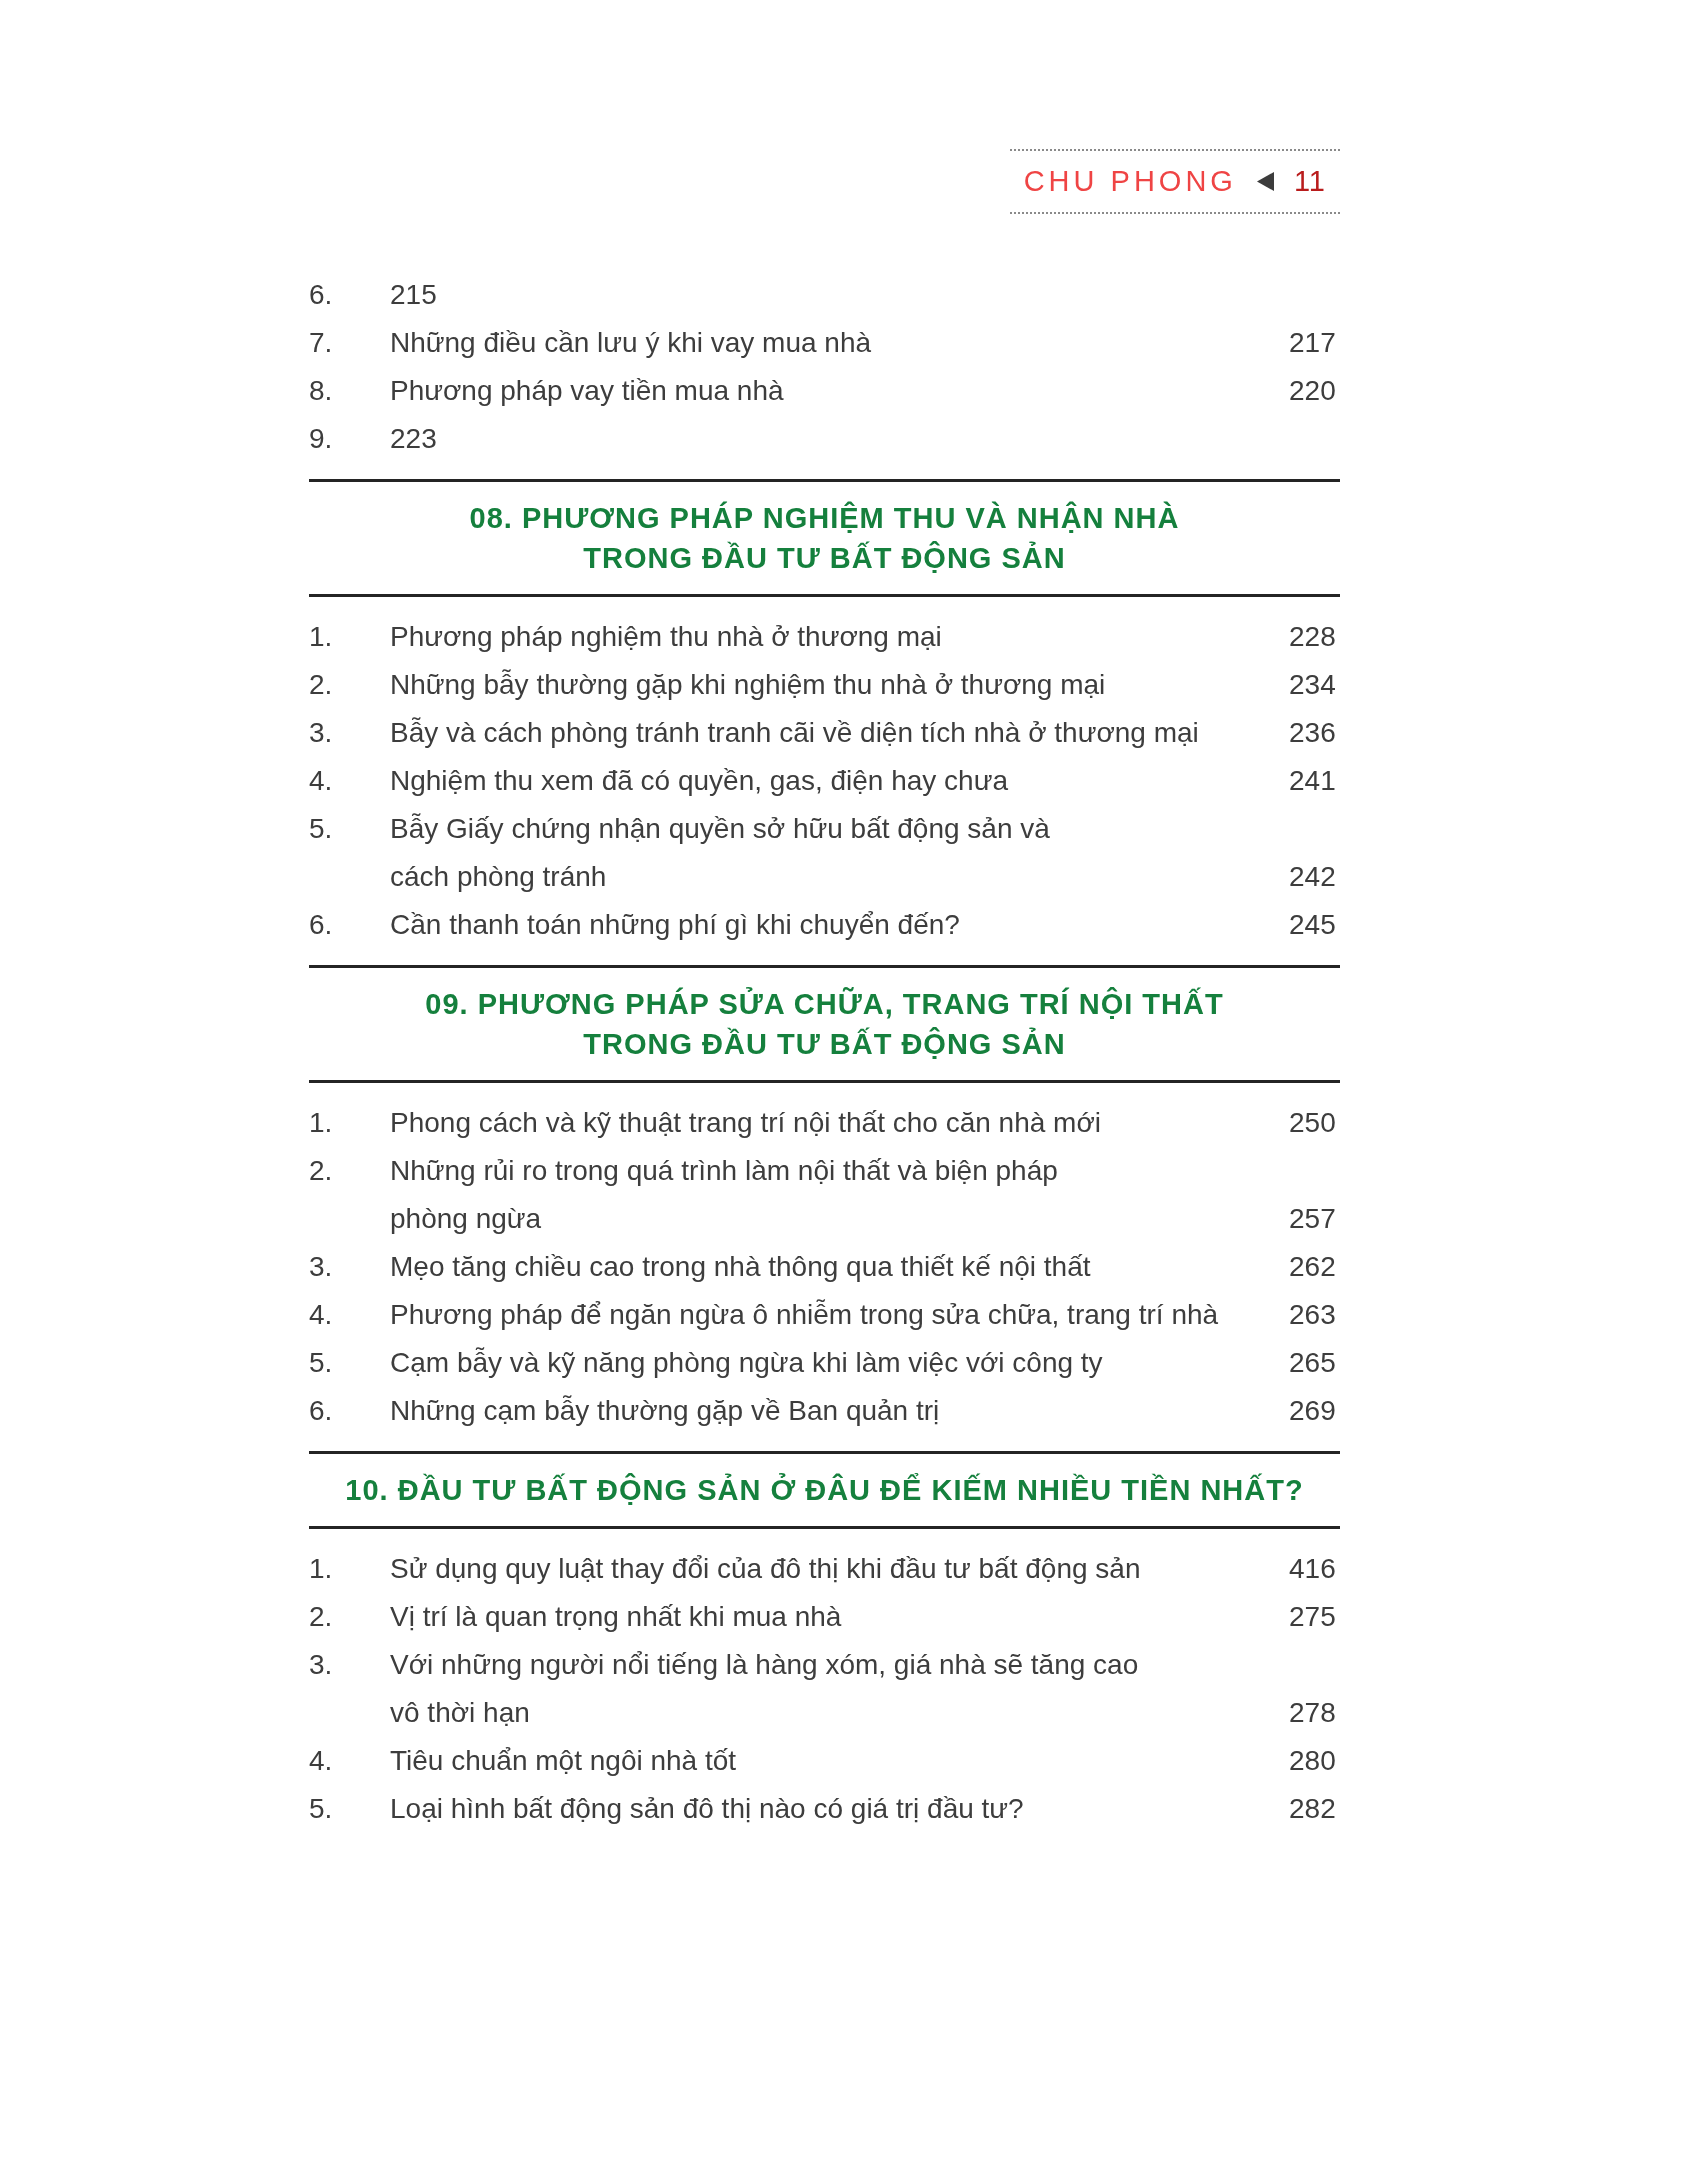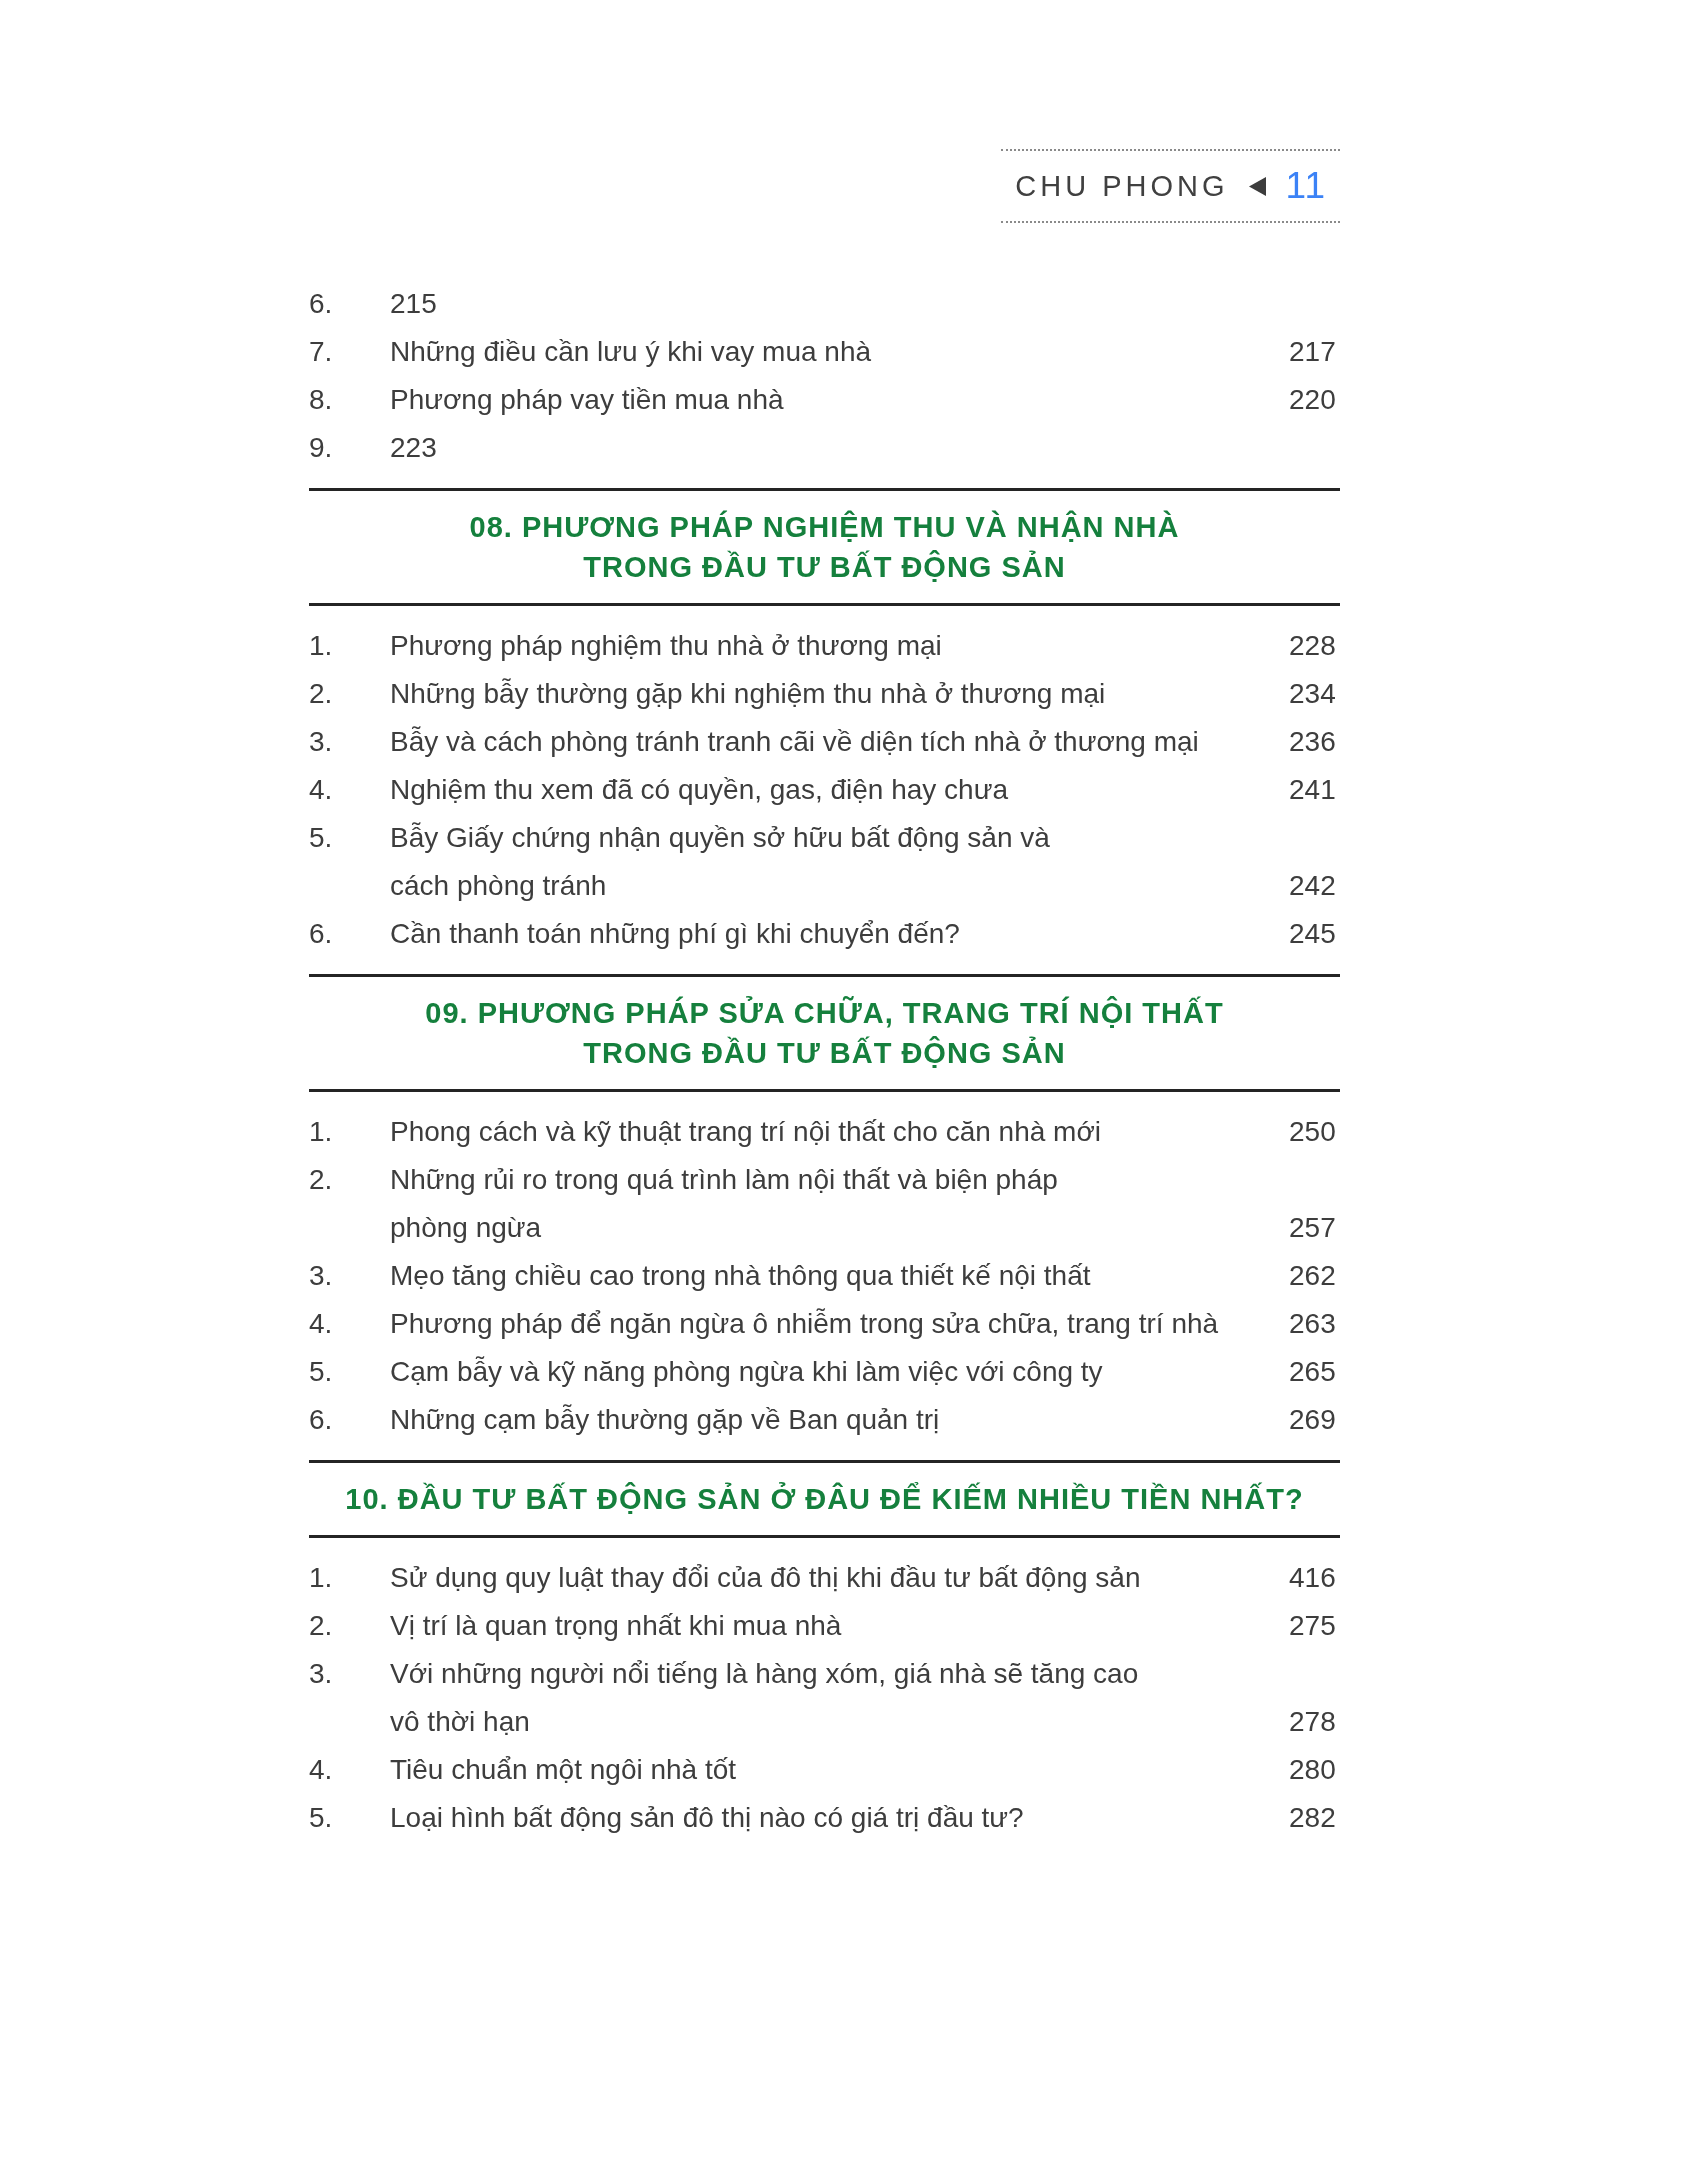--- a/index.html
+++ b/index.html
@@ -25,27 +25,27 @@
     display:inline-flex;
     align-items:center;
     gap:20px;
     border-top:2px dotted #8a8a8a;
     border-bottom:2px dotted #8a8a8a;
     padding:14px 14px;
   }
   .header-author {
     font-size:29px;
     letter-spacing:4px;
-    color:#404040;
+    color:#ef4444;
     font-weight:400;
   }
   .header-page {
-    font-size:37px;
+    font-size:29px;
     letter-spacing:1px;
-    color:#3b82f6;
+    color:#b91c1c;
   }
   .tri-icon { display:inline-flex; align-items:center; }
 
   
   .rule {
     border-top:3px solid #242424;
     margin:16px 0;
   }
   .section-heading {
     text-align:center;

